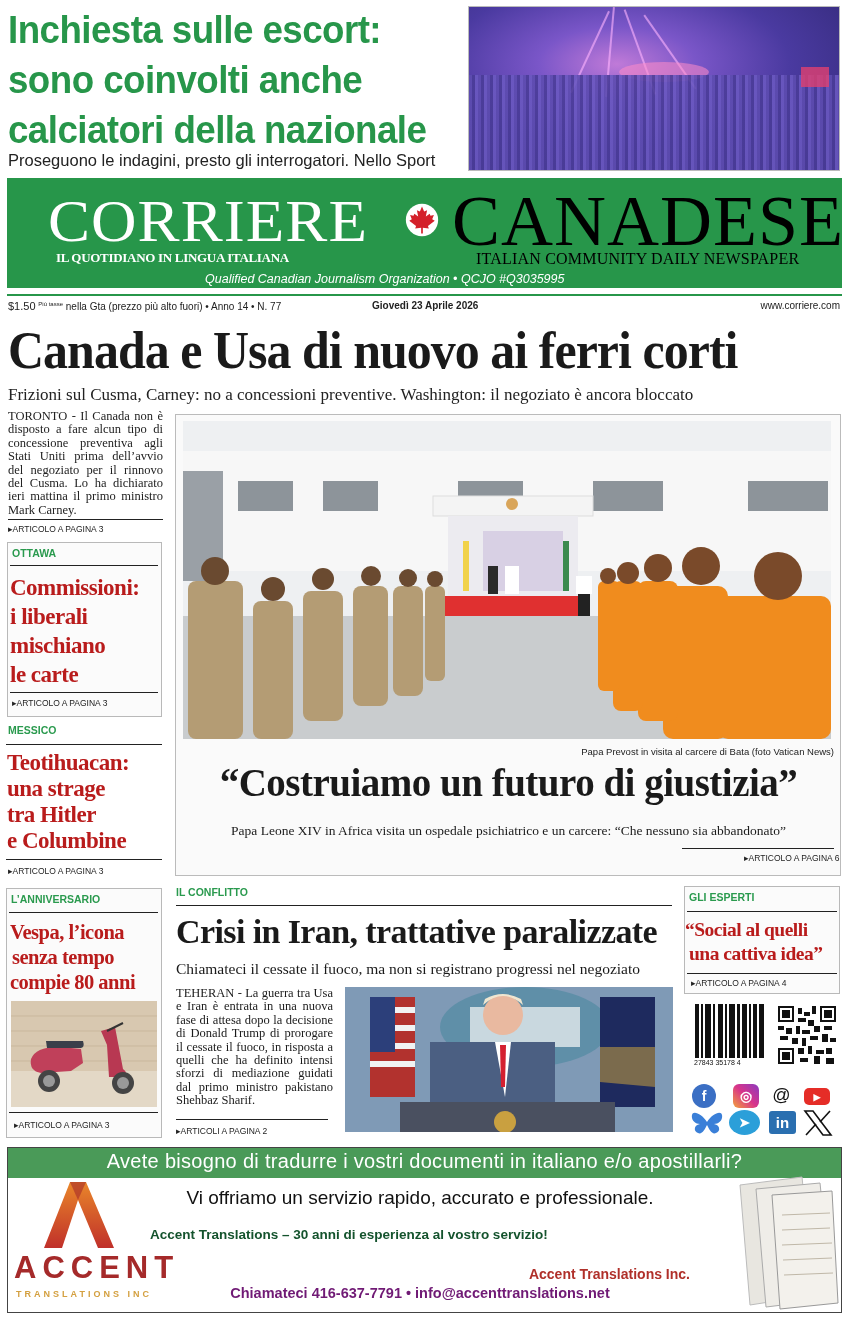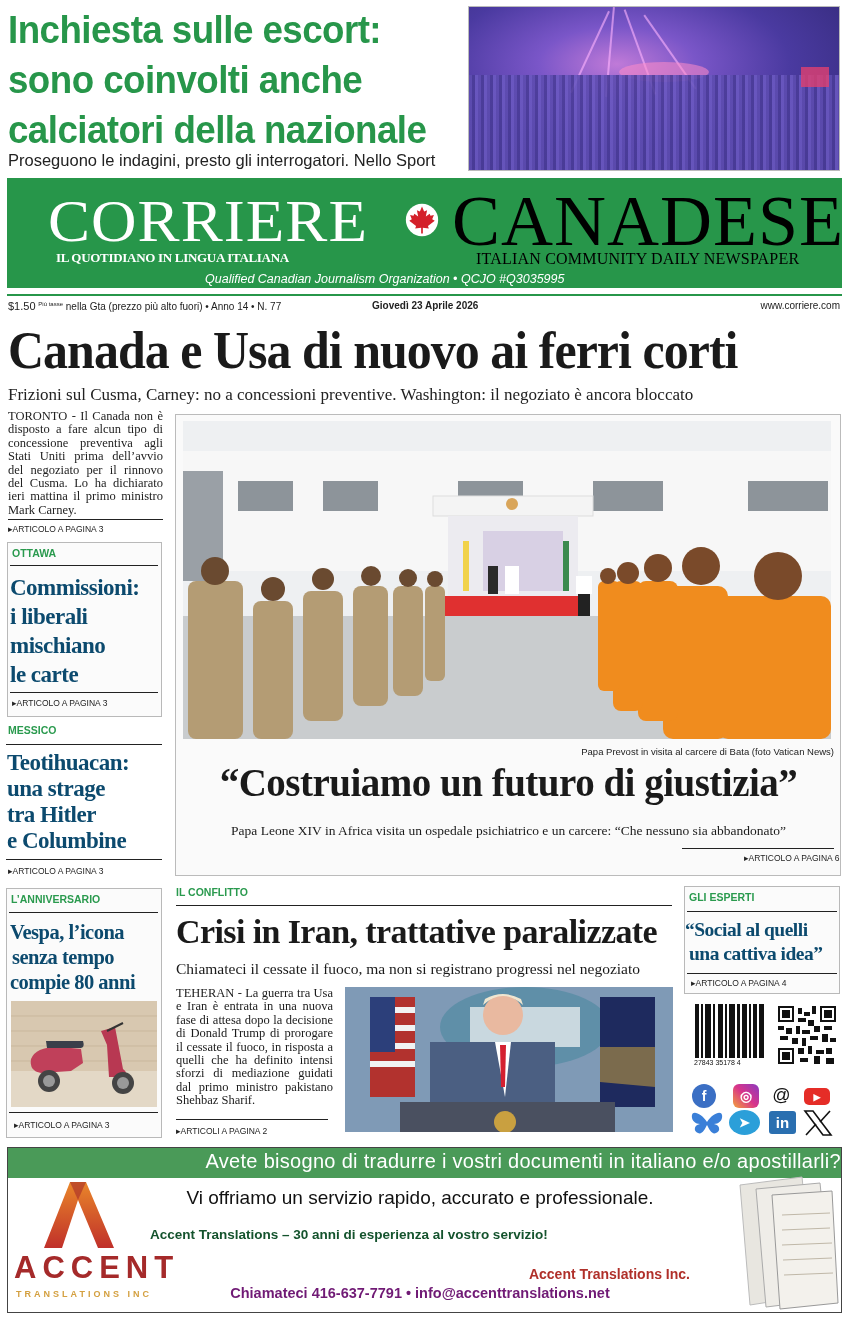--- a/index.html
+++ b/index.html
@@ -28,41 +28,41 @@
 
 #main-title{left:8px;top:322px;font-size:52px;font-weight:bold;letter-spacing:-1px;line-height:58px;white-space:nowrap;transform:scaleX(0.96);transform-origin:left top}
 #main-sub{left:8px;top:385px;font-size:17px;white-space:nowrap;color:#222}
 
 #lead-text{left:8px;top:410px;width:155px;font-size:12.5px;line-height:13.4px;text-align:justify;color:#222}
 .rule{position:absolute;height:1px;background:#222}
 .jump{position:absolute;font-family:"Liberation Sans",sans-serif;font-size:8.5px;color:#222;white-space:nowrap}
 .jump::before{content:"\25B8 ";font-size:9px}
 .box{position:absolute;border:1px solid #b9b9b9;background:#fbfbfb}
 .kicker{position:absolute;font-family:"Liberation Sans",sans-serif;font-weight:bold;font-size:10.5px;color:#2a9a4e}
-.sidehead{position:absolute;font-weight:bold;color:#0c4a6e;letter-spacing:-0.5px}
+.sidehead{position:absolute;font-weight:bold;color:#b91c1c;letter-spacing:-0.5px}
 
 #photo-box{left:175px;top:414px;width:666px;height:462px;border:1px solid #bbb;background:#fafafa}
 #photo{left:183px;top:421px;width:648px;height:318px;overflow:hidden;background:#e8ebed}
 #caption{right:14px;top:746px;font-family:"Liberation Sans",sans-serif;font-size:9.5px;color:#222}
 #quote-title{left:176px;top:760px;width:665px;text-align:center;font-size:39px;font-weight:bold;letter-spacing:-0.5px;white-space:nowrap}
 #quote-sub{left:176px;top:823px;width:665px;text-align:center;font-size:13.5px;white-space:nowrap}
 
 #iran-kicker{left:176px;top:886px}
 #iran-title{left:176px;top:913px;font-size:34px;font-weight:bold;letter-spacing:-0.6px;white-space:nowrap}
 #iran-sub{left:176px;top:960px;font-size:15.5px;white-space:nowrap}
 #iran-text{left:176px;top:987px;width:157px;font-size:12.5px;line-height:13.4px;text-align:justify}
 #iran-photo{left:345px;top:987px;width:328px;height:145px;overflow:hidden;background:linear-gradient(180deg,#8aa3bd,#5b7594)}
 
 #barcode{left:692px;top:1004px;width:80px;height:62px}
 #qr{left:778px;top:1004px;width:58px;height:62px}
 .soc{position:absolute;width:27px;height:22px;display:flex;align-items:center;justify-content:center;font-family:"Liberation Sans",sans-serif;font-weight:bold;color:#fff;font-size:14px}
 
 #ad{left:7px;top:1147px;width:835px;height:166px;border:1px solid #444}
 #ad-bar{left:8px;top:1148px;width:833px;height:30px;background:#4a9a58}
-#ad-bar-text{left:8px;top:1150px;width:833px;text-align:right;font-family:"Liberation Sans",sans-serif;font-size:20px;color:#fff;white-space:nowrap;letter-spacing:0.3px}
+#ad-bar-text{left:8px;top:1150px;width:833px;text-align:center;font-family:"Liberation Sans",sans-serif;font-size:20px;color:#fff;white-space:nowrap;letter-spacing:0.3px}
 </style>
 </head>
 <body>
 
 <div id="teaser-title" class="abs">
   <div>Inchiesta sulle escort:</div>
   <div>sono coinvolti anche</div>
   <div>calciatori della nazionale</div>
 </div>
 <div id="teaser-sub" class="abs">Proseguono le indagini, presto gli interrogatori. Nello Sport</div>

